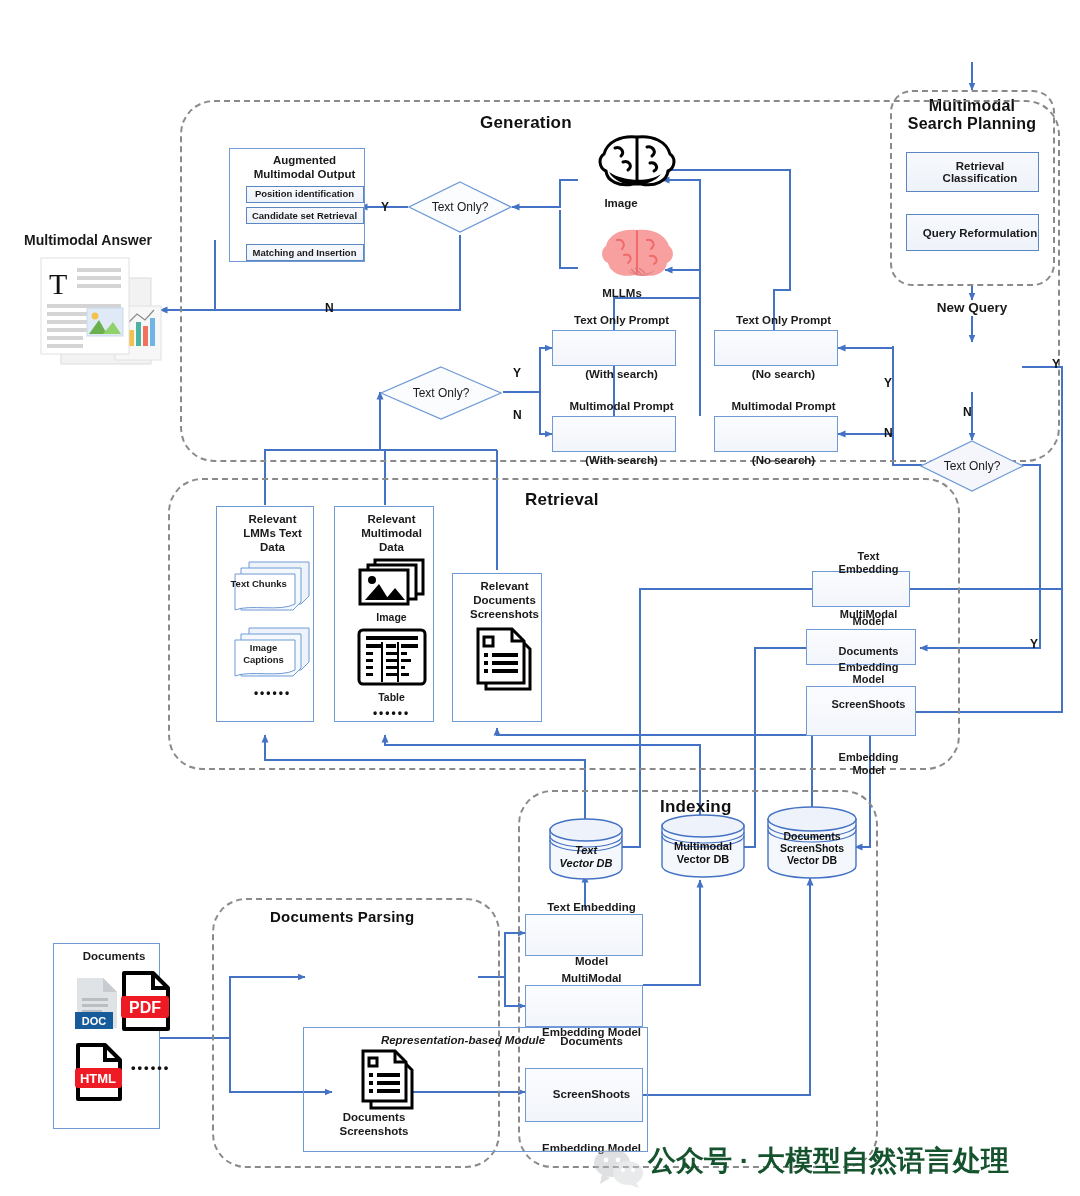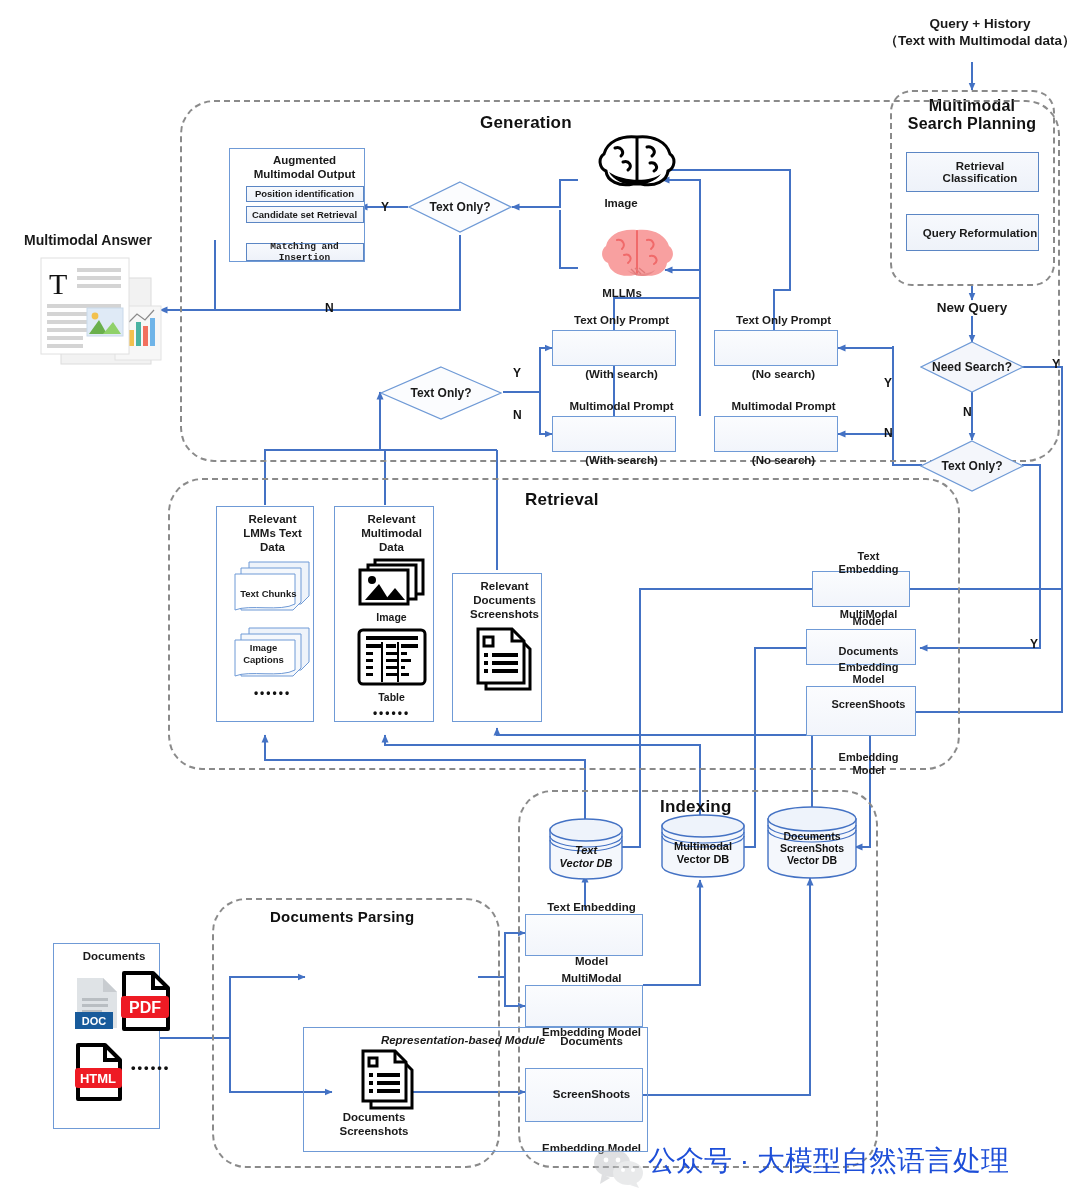--- a/index.html
+++ b/index.html
@@ -33,34 +33,34 @@
     box-sizing:border-box;background:transparent;
   }
   .group-title{
     position:absolute;font-weight:bold;color:#111;letter-spacing:.2px;
   }
   
   .diamond{position:absolute;}
   .diamond .dlabel{
     position:absolute;left:0;top:0;width:100%;height:100%;
     display:flex;align-items:center;justify-content:center;
-    font-weight:bold;text-align:center;
+    font-weight:normal;text-align:center;
   }
   
   .ftext{position:absolute;font-weight:bold;text-align:center;line-height:1.25;}
   .elabel{position:absolute;font-weight:bold;font-size:12px;color:#111;}
   
   .cyl{position:absolute;}
   .cyl .cyl-label{
     position:absolute;left:0;width:100%;text-align:center;font-weight:bold;
     line-height:1.15;color:#111;
   }
   
   .watermark{
-    position:absolute;color:#1d4ed8;font-weight:400;
+    position:absolute;color:#14532d;font-weight:700;
     white-space:nowrap;user-select:none;
   }
   .dots{letter-spacing:2px;font-weight:bold;color:#111;}
 </style>
 </head>
 <body>
 
 <div id="canvas">
 
   <svg class="wires" viewBox="0 0 1080 1196">
@@ -154,41 +154,31 @@
 
   <div class="group" style="left:168px;top:478px;width:792px;height:292px;"></div>
   <div class="group-title" style="left:525px;top:490px;font-size:17px;">Retrieval</div>
 
   <div class="group" style="left:518px;top:790px;width:360px;height:378px;"></div>
   <div class="group-title" style="left:660px;top:797px;font-size:17px;">Indexing</div>
 
   <div class="group" style="left:212px;top:898px;width:288px;height:270px;"></div>
   <div class="group-title" style="left:270px;top:908px;font-size:15px;">Documents Parsing</div>
 
-  <div class="ftext" style="left:880px;top:16px;width:200px;font-size:13.5px;">
-    <div>Query + History</div>
-    <div>（Text with Multimodal data）</div>
-  </div>
 
   <div class="subbox node" style="left:906px;top:152px;width:133px;height:40px;font-size:11.5px;flex-direction:column;">
     <div>Retrieval</div>
     <div>Classification</div>
   </div>
   <div class="subbox node" style="left:906px;top:214px;width:133px;height:37px;font-size:11.5px;">
     <div>Query Reformulation</div>
   </div>
 
   <div class="ftext" style="left:922px;top:300px;width:100px;font-size:13.5px;">New Query</div>
 
-  <div class="diamond" style="left:920px;top:341px;width:104px;height:52px;">
-    <svg width="104" height="52" viewBox="0 0 104 52">
-        <polygon points="52,1 103,26 52,51 1,26" fill="#f4f6fb" stroke="#6f9ad6" stroke-width="1.2"></polygon>
-      </svg>
-    <div class="dlabel" style="font-size:12px;">Need Search?</div>
-  </div>
   <div class="elabel" style="left:1052px;top:357px;">Y</div>
   <div class="elabel" style="left:963px;top:405px;">N</div>
 
   <div class="diamond" style="left:920px;top:440px;width:104px;height:52px;">
     <svg width="104" height="52" viewBox="0 0 104 52">
         <polygon points="52,1 103,26 52,51 1,26" fill="#f4f6fb" stroke="#6f9ad6" stroke-width="1.2"></polygon>
       </svg>
     <div class="dlabel" style="font-size:12px;">Text Only?</div>
   </div>
   <div class="elabel" style="left:1030px;top:637px;">Y</div>
@@ -243,21 +233,21 @@
 
   <div class="plainbox node" style="left:229px;top:148px;width:136px;height:114px;padding-top:5px;font-size:11.5px;">
     <div>Augmented</div>
     <div>Multimodal Output</div>
     <div class="subbox" style="width:118px;height:18px;margin-top:4px;font-size:9.5px;">
       <span>Position identification</span>
     </div>
     <div class="subbox" style="width:118px;height:18px;margin-top:4px;font-size:9.5px;">
       <span>Candidate set Retrieval</span>
     </div>
-    <div class="subbox" style="width:118px;height:18px;margin-top:20px;font-size:9.5px;font-family:Liberation Mono, monospace;">
+    <div class="subbox" style="width:118px;height:18px;margin-top:20px;font-size:9.5px;">
       <span>Matching and Insertion</span>
     </div>
   </div>
 
   <div class="diamond" style="left:408px;top:181px;width:104px;height:52px;">
     <svg width="104" height="52" viewBox="0 0 104 52">
         <polygon points="52,1 103,26 52,51 1,26" fill="#fbfcfe" stroke="#6f9ad6" stroke-width="1.2"></polygon>
       </svg>
     <div class="dlabel" style="font-size:12px;">Text Only?</div>
   </div>
@@ -318,21 +308,21 @@
 
   <div class="plainbox node" style="left:216px;top:506px;width:98px;height:216px;padding-top:6px;font-size:11.5px;">
     <div>Relevant</div>
     <div>LMMs Text  Data</div>
     <div style="margin-top:6px;position:relative;width:84px;height:52px;">
       <svg width="84" height="52" viewBox="0 0 84 52">
         <path d="M18,2 H78 V36 L70,44 H18 Z" fill="#eef3fa" stroke="#6f9ad6"></path>
         <path d="M10,8 H70 V42 L62,50 H10 Z" fill="#f5f8fc" stroke="#6f9ad6"></path>
         <path d="M4,14 H64 V44 C50,52 18,44 4,50 Z" fill="#ffffff" stroke="#6f9ad6"></path>
       </svg>
-      <div style="position:absolute;left:0;top:28px;width:66px;text-align:right;font-size:9.5px;font-weight:bold;">Text Chunks</div>
+      <div style="position:absolute;left:0;top:18px;width:66px;text-align:left;font-size:9.5px;font-weight:bold;">Text Chunks</div>
     </div>
     <div style="margin-top:14px;position:relative;width:84px;height:52px;">
       <svg width="84" height="52" viewBox="0 0 84 52">
         <path d="M18,2 H78 V36 L70,44 H18 Z" fill="#eef3fa" stroke="#6f9ad6"></path>
         <path d="M10,8 H70 V42 L62,50 H10 Z" fill="#f5f8fc" stroke="#6f9ad6"></path>
         <path d="M4,14 H64 V44 C50,52 18,44 4,50 Z" fill="#ffffff" stroke="#6f9ad6"></path>
       </svg>
       <div style="position:absolute;left:0;top:16px;width:66px;text-align:center;font-size:9.5px;font-weight:bold;">Image Captions</div>
     </div>
     <div class="dots" style="margin-top:8px;font-size:12px;">••••••</div>

